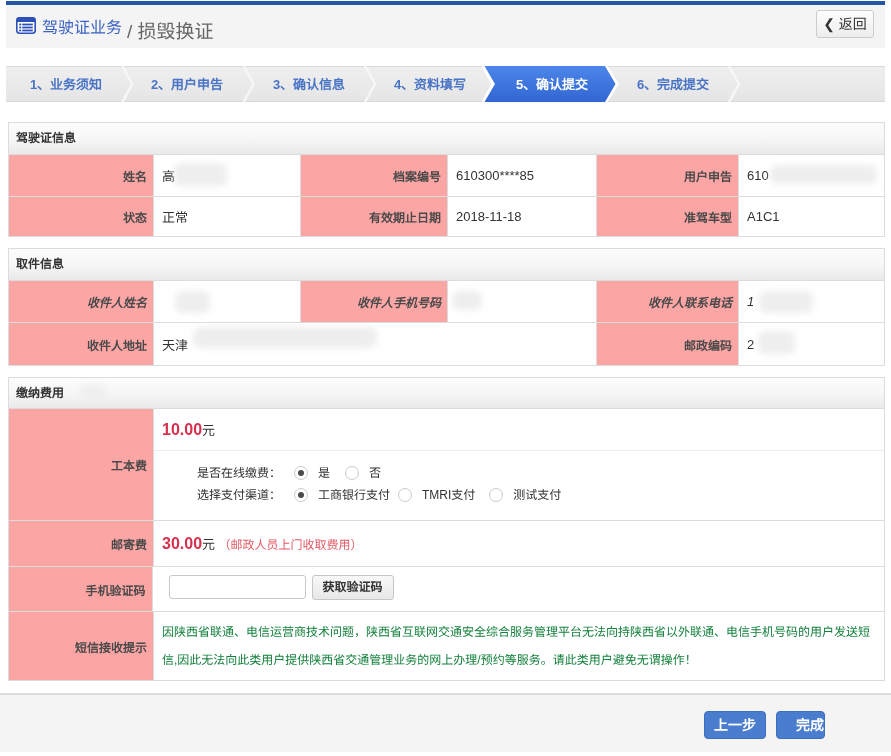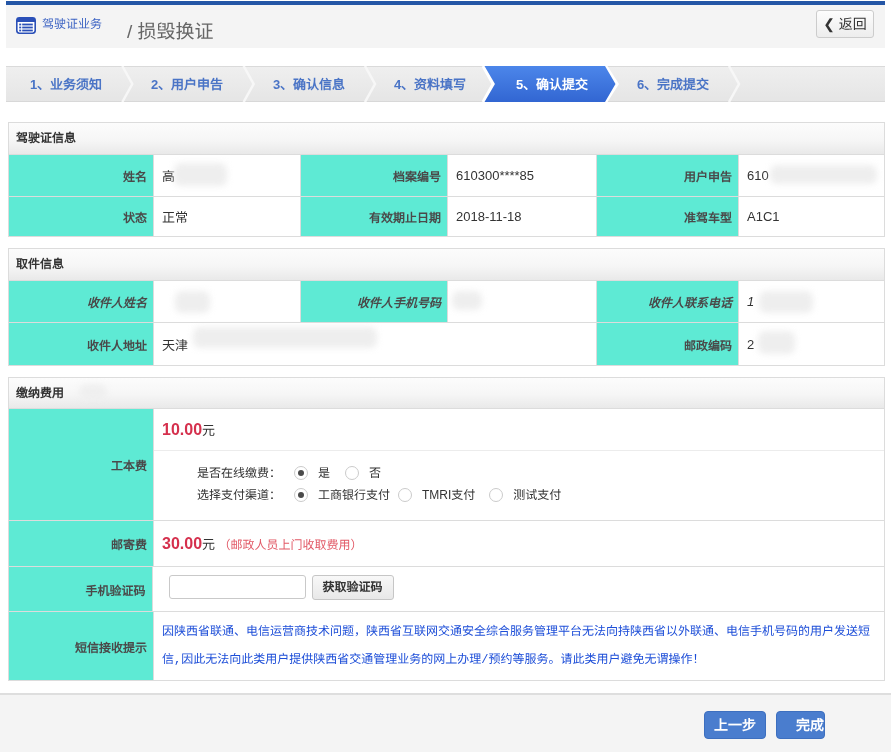--- a/index.html
+++ b/index.html
@@ -2,31 +2,31 @@
 <html lang="zh-CN"><head>
 <meta charset="utf-8">
 <style>
 html,body{margin:0;padding:0;background:#fff;}
 body{font-family:"Liberation Sans",sans-serif;-webkit-font-smoothing:antialiased;}
 .page{position:relative;width:891px;height:756px;overflow:hidden;background:#fff;}
 .abs{position:absolute;}
 
 .topline{left:6px;top:1px;width:879px;height:4px;background:#2456a6;}
 .hdr{left:6px;top:5px;width:879px;height:43px;background:#f4f4f4;}
-.hdr-title{left:42px;top:14px;font-size:12px;color:#3c63c3;}
+.hdr-title{left:42px;top:14px;font-size:16px;color:#3c63c3;}
 .hdr-sub{left:127px;top:16px;font-size:19px;color:#666;}
 .backbtn{left:816px;top:10px;width:58px;height:28px;background:linear-gradient(#fdfdfd,#ededed);border:1px solid #cccccc;border-radius:3px;box-sizing:border-box;text-align:center;line-height:26px;font-size:14px;color:#333;}
 
 .sect{left:8px;width:877px;box-sizing:border-box;border:1px solid #dcdcdc;background:#fff;}
 .stitle{box-sizing:border-box;border-bottom:1px solid #dcdcdc;padding-left:7px;font-size:12px;font-weight:bold;color:#333;background:linear-gradient(180deg,#fcfcfc 0%,#f6f6f6 55%,#e9e9e9 100%);}
 .row{display:flex;box-sizing:border-box;}
 .row.bb{border-bottom:1px solid #dcdcdc;}
 .cell{box-sizing:border-box;height:100%;font-size:12px;position:relative;}
 .cell.br{border-right:1px solid #dcdcdc;}
-.lab{background:#5eead4;text-align:right;padding-right:6px;font-weight:bold;color:#4a4a4a;display:flex;align-items:center;justify-content:flex-end;}
+.lab{background:#fca5a5;text-align:right;padding-right:6px;font-weight:bold;color:#4a4a4a;display:flex;align-items:center;justify-content:flex-end;}
 .val{background:#fff;padding-left:8px;color:#333;display:flex;align-items:center;font-size:13px;}
 .blur{position:absolute;background:#e7e7e7;border-radius:7px;filter:blur(3px);opacity:.7;}
 
 .red{color:#d5304d;font-weight:bold;font-size:16px;}
 .radio{display:inline-block;width:14px;height:14px;border:1px solid #cbcbcb;border-radius:50%;background:#fff;vertical-align:-3px;box-sizing:border-box;margin-right:10px;}
 .radio.on{position:relative;}
 .radio.on::after{content:"";position:absolute;left:3px;top:3px;width:6px;height:6px;border-radius:50%;background:#4a4a4a;}
 .inp{position:absolute;left:7px;top:8px;width:137px;height:24px;border:1px solid #c9c9c9;border-radius:3px;background:#fff;box-sizing:border-box;}
 .codebtn{position:absolute;left:150px;top:8px;width:82px;height:25px;background:linear-gradient(#f8f8f8,#e8e8e8);border:1px solid #c6c6c6;border-radius:3px;box-sizing:border-box;text-align:center;line-height:23px;font-size:12px;font-weight:bold;color:#333;}
 
@@ -157,21 +157,21 @@
     <div class="row bb" style="height:45px;gap:9px;">
       <div class="cell cA br lab">手机验证码</div>
       <div class="cell cWide val">
           <span class="inp"></span>
           <span class="codebtn">获取验证码</span>
         </div>
     </div>
     <div class="row" style="height:68px;">
       <div class="cell cA br lab">短信接收提示</div>
       <div class="cell cWide val">
-          <div style="font-size:12px;color:#1d4ed8;line-height:28px;width:714px;font-family:Liberation Mono, monospace;">因陕西省联通、电信运营商技术问题，陕西省互联网交通安全综合服务管理平台无法向持陕西省以外联通、电信手机号码的用户发送短信,因此无法向此类用户提供陕西省交通管理业务的网上办理/预约等服务。请此类用户避免无谓操作！</div>
+          <div style="font-size:12px;color:#15803d;line-height:28px;width:714px;">因陕西省联通、电信运营商技术问题，陕西省互联网交通安全综合服务管理平台无法向持陕西省以外联通、电信手机号码的用户发送短信,因此无法向此类用户提供陕西省交通管理业务的网上办理/预约等服务。请此类用户避免无谓操作！</div>
         </div>
     </div>
   </div>
 
   <div class="abs footline"></div>
   <div class="abs foot">
     <div class="bbtn" style="left:704px;width:62px;">上一步</div>
     <div class="bbtn" style="left:776px;width:49px;text-align:right;">完成</div>
   </div>
 </div>

